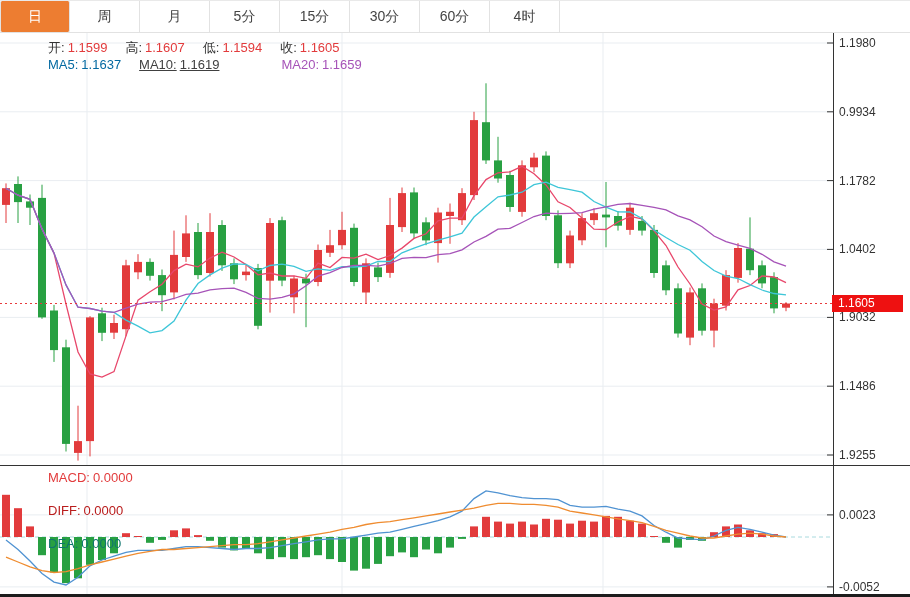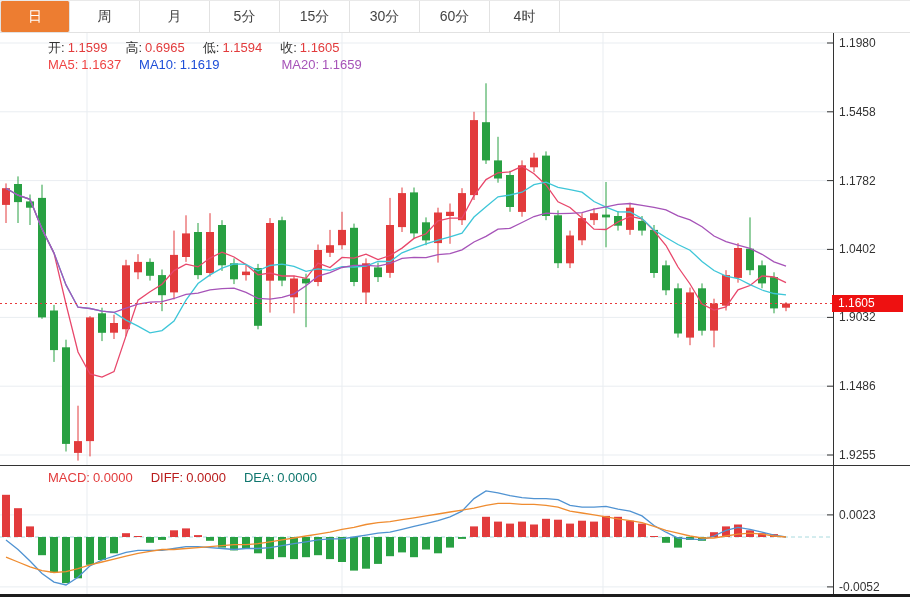--- a/index.html
+++ b/index.html
@@ -8,26 +8,26 @@
   .toolbar{position:absolute;top:0;left:0;width:910px;height:33px;display:flex;
     border-top:1px solid #e9e9e9;border-bottom:1px solid #e2e2e2;box-sizing:border-box;background:#fff;}
   .tab{width:70px;height:100%;display:flex;align-items:center;justify-content:center;
     font-size:14px;color:#444;border-right:1px solid #e2e2e2;box-sizing:border-box;cursor:pointer;background:#fff;}
   .tab:first-child{border-left:1px solid #e2e2e2;}
   .tab.active{background:#ed7d31;color:#fff;border-radius:2px;}
   .chart-svg{position:absolute;top:33px;left:0;}
   .legend-row{position:absolute;left:8px;display:flex;gap:18px;font-size:13px;align-items:baseline;white-space:nowrap;margin-left:40px;}
   .lr1{top:39px;}
   .lr2{top:57px;}
-  .macd-lr{top:470px;}
+  .macd-lr{top:470px;flex-direction:column;}
   .lbl{color:#333;}
   .pair .v{margin-left:3px;}
   .c-red{color:#e23b3c;}
-  .c-ma5{color:#ef4444;}
-  .c-ma10{color:#1d4ed8;}
+  .c-ma5{color:#0369a1;}
+  .c-ma10{color:#404040;text-decoration:underline;}
   .c-ma20{color:#a653b8;padding-left:44px;}
   .c-diff{color:#b91c1c;}
   .c-dea{color:#0f766e;}
   .axis-label{position:absolute;left:839px;font-size:12px;color:#333;line-height:16px;text-align:center;}
   .price-tag{position:absolute;left:832px;top:295px;width:71px;height:17px;background:#ee1111;
     color:#fff;font-size:12px;line-height:17px;padding-left:6px;box-sizing:border-box;}
 </style>
 </head>
 <body>
 
@@ -273,39 +273,39 @@
       <rect x="770" y="501.1" width="8" height="2.9" fill="#e23b3c"></rect>
       <polyline points="6,506.9 18,516.5 30,528.0 42,540.5 54,549.1 66,552.0 78,544.3 90,532.8 102,527.0 114,523.2 126,519.4 138,517.4 150,517.4 162,517.4 174,515.5 186,513.6 198,513.6 210,514.6 222,515.5 234,516.5 246,515.5 258,515.5 270,514.6 282,512.6 294,510.7 306,508.8 318,506.9 330,505.9 342,505.9 354,504.0 366,502.1 378,500.2 390,499.2 402,496.3 414,493.4 426,490.6 438,487.7 450,483.8 462,478.1 474,465.6 486,457.9 498,459.8 510,462.7 522,464.6 534,465.6 546,465.6 558,466.6 570,472.3 582,474.2 594,474.2 606,473.3 618,476.2 630,478.1 642,482.9 654,492.5 666,499.2 678,505.0 690,505.9 702,506.9 714,503.0 726,497.3 738,494.4 750,496.3 762,499.2 774,502.1 786,504.0" fill="none" stroke="#5093d2" stroke-width="1.3"></polyline>
       <polyline points="6,524.2 18,529.0 30,533.8 42,537.6 54,539.5 66,538.6 78,535.7 90,531.8 102,529.0 114,526.1 126,523.2 138,520.3 150,518.4 162,516.5 174,516.5 186,515.5 198,514.6 210,513.6 222,512.6 234,511.7 246,511.7 258,510.7 270,508.8 282,506.9 294,505.0 306,503.0 318,501.1 330,499.2 342,496.3 354,494.4 366,491.5 378,489.6 390,488.6 402,486.7 414,484.8 426,482.9 438,481.0 450,479.0 462,477.1 474,475.2 486,472.3 498,470.4 510,470.4 522,471.4 534,471.4 546,472.3 558,474.2 570,478.1 582,480.0 594,481.9 606,483.8 618,485.8 630,487.7 642,489.6 654,493.4 666,497.3 678,500.2 690,503.0 702,505.0 714,505.0 726,503.0 738,501.1 750,500.2 762,501.1 774,503.0 786,504.0" fill="none" stroke="#ef8c30" stroke-width="1.3"></polyline>
       <line x1="833.5" x2="833.5" y1="0" y2="564" stroke="#333333" stroke-width="1"></line>
       <line x1="0" x2="910" y1="432.5" y2="432.5" stroke="#333333" stroke-width="1"></line>
       <rect x="0" y="561" width="910" height="3" fill="#1c1c1c"></rect>
     </svg>
 
   <div class="legend-row lr1">
     <span class="pair"><span class="lbl">开:</span><span class="v c-red">1.1599</span></span>
-    <span class="pair"><span class="lbl">高:</span><span class="v c-red">0.6965</span></span>
+    <span class="pair"><span class="lbl">高:</span><span class="v c-red">1.1607</span></span>
     <span class="pair"><span class="lbl">低:</span><span class="v c-red">1.1594</span></span>
     <span class="pair"><span class="lbl">收:</span><span class="v c-red">1.1605</span></span>
   </div>
 
   <div class="legend-row lr2">
     <span class="pair c-ma5"><span>MA5:</span><span class="v">1.1637</span></span>
     <span class="pair c-ma10"><span>MA10:</span><span class="v">1.1619</span></span>
     <span class="pair c-ma20"><span>MA20:</span><span class="v">1.1659</span></span>
   </div>
 
   <div class="legend-row macd-lr">
     <span class="pair c-red"><span>MACD:</span><span class="v">0.0000</span></span>
     <span class="pair c-diff"><span>DIFF:</span><span class="v">0.0000</span></span>
     <span class="pair c-dea"><span>DEA:</span><span class="v">0.0000</span></span>
   </div>
 
   <span class="axis-label" style="top:35px">1.1980</span>
-  <span class="axis-label" style="top:104px">1.5458</span>
+  <span class="axis-label" style="top:104px">0.9934</span>
   <span class="axis-label" style="top:173px">1.1782</span>
   <span class="axis-label" style="top:241px">1.0402</span>
   <span class="axis-label" style="top:309px">1.9032</span>
   <span class="axis-label" style="top:378px">1.1486</span>
   <span class="axis-label" style="top:447px">1.9255</span>
   <span class="axis-label" style="top:507px">0.0023</span>
   <span class="axis-label" style="top:579px">-0.0052</span>
 
   <div class="price-tag">1.1605</div>
 

